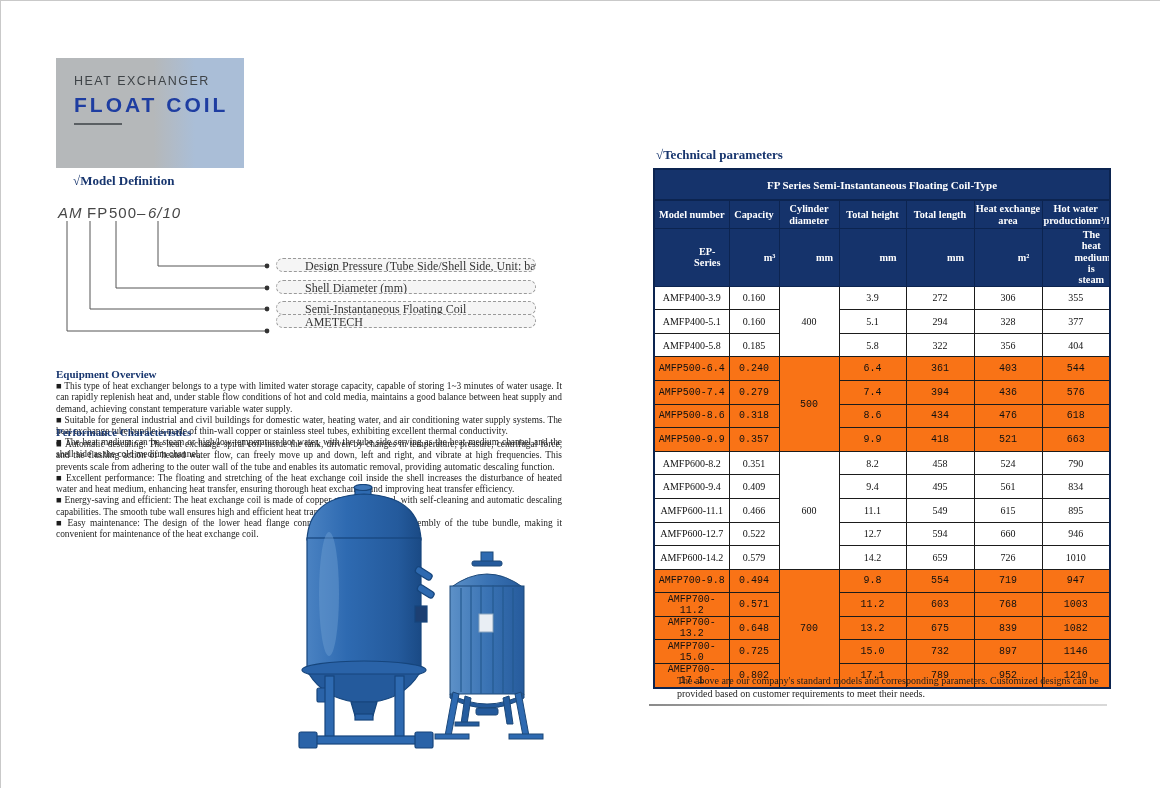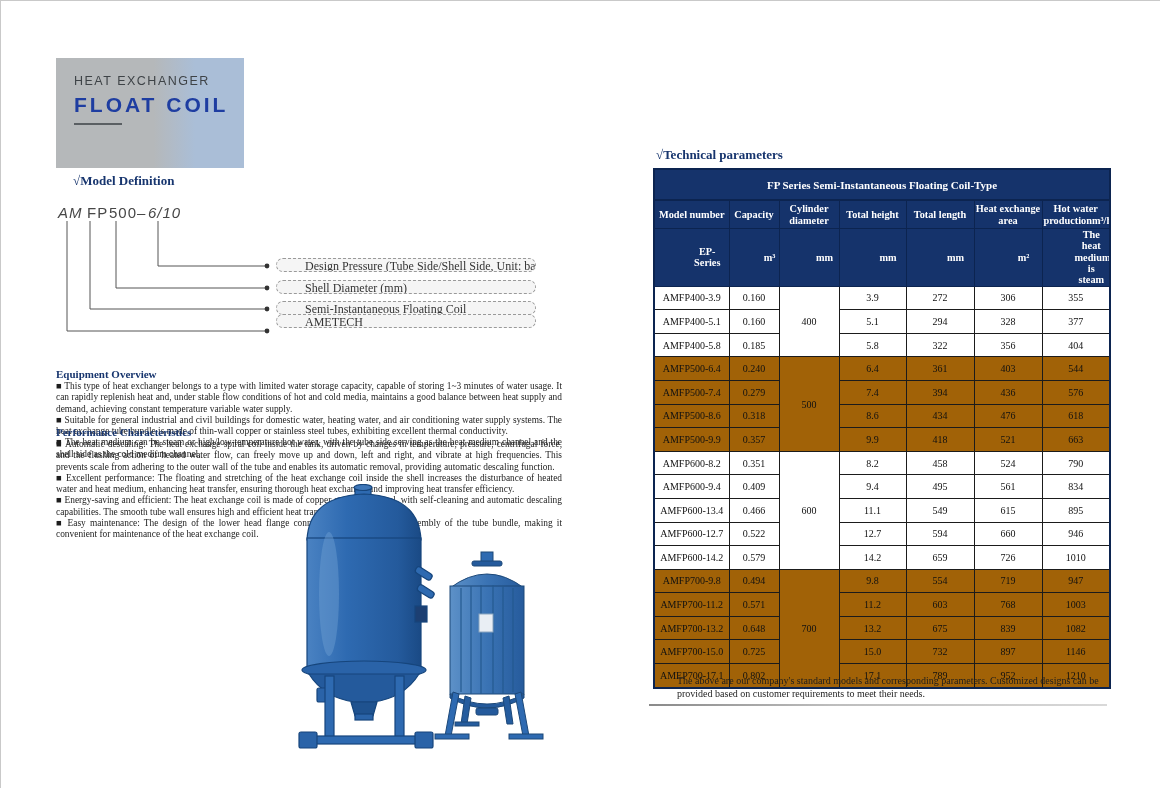--- a/index.html
+++ b/index.html
@@ -43,21 +43,21 @@
     table-layout:fixed;font-family:"Liberation Serif",serif;}
   .tech-table td{border:1px solid #1b1b1b;text-align:center;vertical-align:middle;
     padding:0 1px;overflow:hidden;}
   .tech-table .banner{background:#15336b;color:#fff;font-weight:bold;font-size:11px;
     height:29px;border:2px solid #0c2450;}
   .tech-table .colhead{background:#15336b;color:#fff;font-weight:bold;font-size:10.3px;
     line-height:1.1;height:27px;border-color:#0c2450;}
   .tech-table .unitrow{background:#15336b;color:#fff;font-weight:bold;font-size:10.3px;
     line-height:1.1;height:32px;border-color:#0c2450;padding-left:32px;}
   .tech-table .datacell{font-size:10px;height:22.6px;color:#111;background:#fff;}
-  .tech-table tr.shaded .datacell{background:#a16207;}
+  .tech-table tr.shaded .datacell{background:#f97316;font-family:Liberation Mono, monospace;}
   .tech-table{border:2px solid #0c2450;}
   .tfoot-note{position:absolute;left:652px;top:674px;width:445px;font-size:10px;
     line-height:1.25;color:#1d1d1d;margin-left:24px;}
   .tfoot-rule{position:absolute;left:648px;top:703px;width:458px;height:2px;
     background:linear-gradient(90deg,#8a8a8a 0%,#bdbdbd 40%,#d9d9d9 100%);}
 </style>
 </head>
 <body>
 
 <div class="page">
@@ -294,21 +294,21 @@
         </tr>
         <tr>
           <td class="datacell">AMFP600-9.4</td>
           <td class="datacell">0.409</td>
           <td class="datacell">9.4</td>
           <td class="datacell">495</td>
           <td class="datacell">561</td>
           <td class="datacell">834</td>
         </tr>
         <tr>
-          <td class="datacell">AMFP600-13.4</td>
+          <td class="datacell">AMFP600-11.1</td>
           <td class="datacell">0.466</td>
           <td class="datacell">11.1</td>
           <td class="datacell">549</td>
           <td class="datacell">615</td>
           <td class="datacell">895</td>
         </tr>
         <tr>
           <td class="datacell">AMFP600-12.7</td>
           <td class="datacell">0.522</td>
           <td class="datacell">12.7</td>

